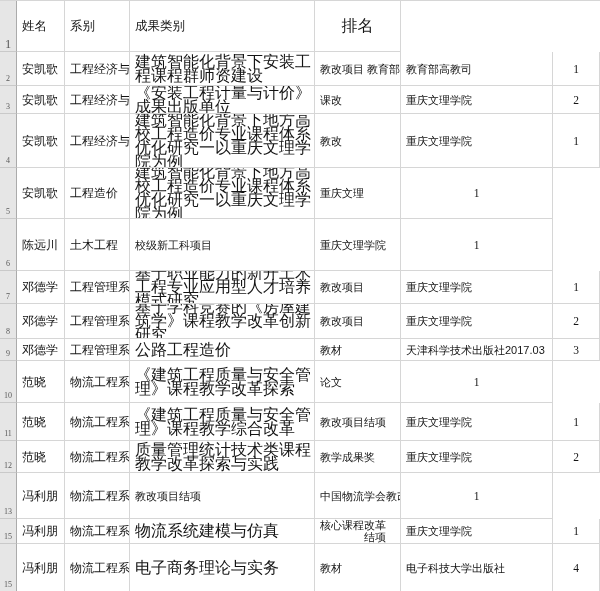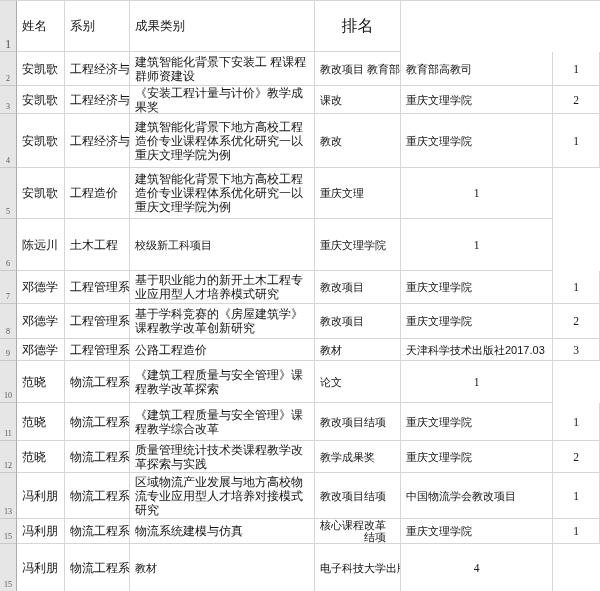--- a/index.html
+++ b/index.html
@@ -15,21 +15,21 @@
     overflow:hidden;display:flex;flex-direction:column;justify-content:center;
     align-items:flex-start;padding:0 0 0 5px;
     font-size:12px;line-height:14px;white-space:pre;
   }
   .gutter{
     background:#e6e6e6;border-right:1px solid #ababab;border-bottom:1px solid #c9c9c9;
     color:#595959;font-size:8px;line-height:9px;
     justify-content:flex-end;align-items:center;padding:0 0 2px 0;
     font-family:"Liberation Serif",serif;
   }
-  .c-ach{white-space:normal;word-break:break-all;font-size:12px;line-height:14px;padding-right:2px;}
+  .c-ach{white-space:normal;word-break:break-all;font-size:16px;line-height:14px;padding-right:2px;}
   .c-cat{font-size:11px;line-height:12px;text-align:right;}
   .c-pub{font-size:11px;}
   .c-rank{align-items:center;padding:0;font-family:"Liberation Serif",serif;font-size:11.5px;}
   .header-row{height:51px;}
   .header-row .cell{font-weight:normal;font-size:12.5px;white-space:pre;}
   .header-row .c-rank{font-size:16px;}
 </style>
 </head>
 <body>
 
@@ -47,21 +47,21 @@
     <div class="cell c-dept">工程经济与管理系</div>
     <div class="cell c-ach">建筑智能化背景下安装工 程课程群师资建设</div>
     <div class="cell c-cat">教改项目 教育部</div>
     <div class="cell c-pub">教育部高教司</div>
     <div class="cell c-rank">1</div>
   </div>
     <div class="row" style="height: 28px;">
     <div class="cell gutter">3</div>
     <div class="cell c-name">安凯歌</div>
     <div class="cell c-dept">工程经济与管理系</div>
-    <div class="cell c-ach">《安装工程计量与计价》教学成果奖</div>
+    <div class="cell c-ach">《安装工程计量与计价》成果出版单位</div>
     <div class="cell c-cat">课改</div>
     <div class="cell c-pub">重庆文理学院</div>
     <div class="cell c-rank">2</div>
   </div>
     <div class="row" style="height: 54px;">
     <div class="cell gutter">4</div>
     <div class="cell c-name">安凯歌</div>
     <div class="cell c-dept">工程经济与管理系</div>
     <div class="cell c-ach">建筑智能化背景下地方高校工程造价专业课程体系优化研究一以重庆文理学院为例</div>
     <div class="cell c-cat">教改</div>
@@ -134,36 +134,36 @@
     <div class="cell c-dept">物流工程系</div>
     <div class="cell c-ach">质量管理统计技术类课程教学改革探索与实践</div>
     <div class="cell c-cat">教学成果奖</div>
     <div class="cell c-pub">重庆文理学院</div>
     <div class="cell c-rank">2</div>
   </div>
     <div class="row" style="height: 46px;">
     <div class="cell gutter">13</div>
     <div class="cell c-name">冯利朋</div>
     <div class="cell c-dept">物流工程系</div>
-    <div class="cell c-ach">区域物流产业发展与地方高校物流专业应用型人才培养对接模式研究</div>
     <div class="cell c-cat">教改项目结项</div>
     <div class="cell c-pub">中国物流学会教改项目</div>
     <div class="cell c-rank">1</div>
   </div>
     <div class="row" style="height: 25px;">
     <div class="cell gutter">15</div>
     <div class="cell c-name">冯利朋</div>
     <div class="cell c-dept">物流工程系</div>
     <div class="cell c-ach">物流系统建模与仿真</div>
     <div class="cell c-cat">核心课程改革
 结项</div>
     <div class="cell c-pub">重庆文理学院</div>
     <div class="cell c-rank">1</div>
   </div>
     <div class="row" style="height: 48px;">
     <div class="cell gutter">15</div>
     <div class="cell c-name">冯利朋</div>
     <div class="cell c-dept">物流工程系</div>
+    <div class="cell c-ach">电子商务理论与实务</div>
     <div class="cell c-cat">教材</div>
     <div class="cell c-pub">电子科技大学出版社</div>
     <div class="cell c-rank">4</div>
   </div>
   </div>
 
 </body></html>

